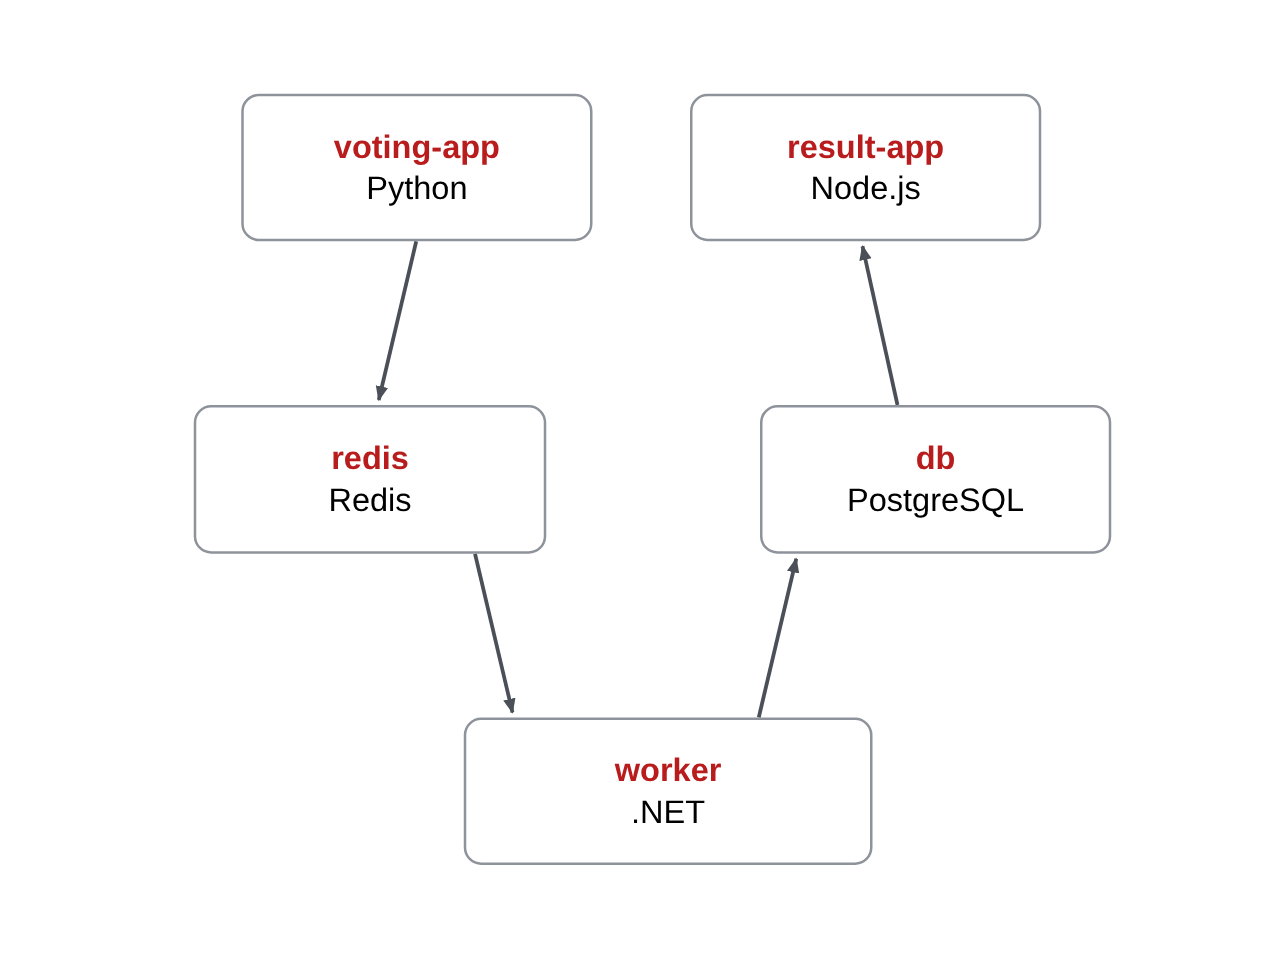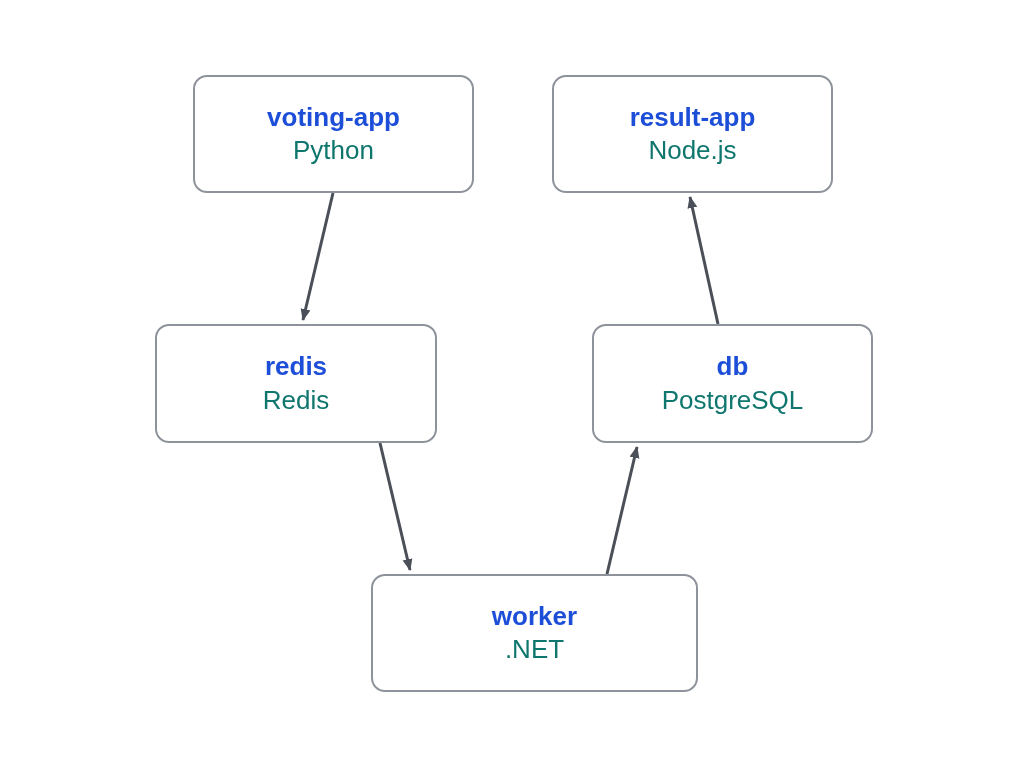--- a/index.html
+++ b/index.html
@@ -34,33 +34,33 @@
     display: flex;
     flex-direction: column;
     align-items: center;
     justify-content: center;
     gap: 2px;
     text-align: center;
   }
   .node .title {
     font-size: 26px;
     font-weight: 700;
-    color: #1d4ed8;
+    color: #b91c1c;
     line-height: 1.2;
   }
   .node .subtitle {
     font-size: 26px;
     font-weight: 400;
-    color: #0f766e;
+    color: #000000;
     line-height: 1.2;
   }
   .node-voting-app { left: 193px; top: 75px;  }
   .node-result-app { left: 552px; top: 75px;  }
   .node-redis      { left: 155px; top: 324px; width: 282px; height: 119px; }
-  .node-db         { left: 592px; top: 324px; height: 119px; }
+  .node-db         { left: 608px; top: 324px; height: 119px; }
   .node-worker     { left: 371px; top: 574px; width: 327px; }
 </style>
 </head>
 <body>
 
 <div class="canvas">
 
   <svg class="edges-layer" width="1024" height="768" viewBox="0 0 1024 768" xmlns="http://www.w3.org/2000/svg">
     <defs>
       <marker id="arrowhead" markerUnits="userSpaceOnUse" markerWidth="14" markerHeight="12" refX="11" refY="5" orient="auto">

